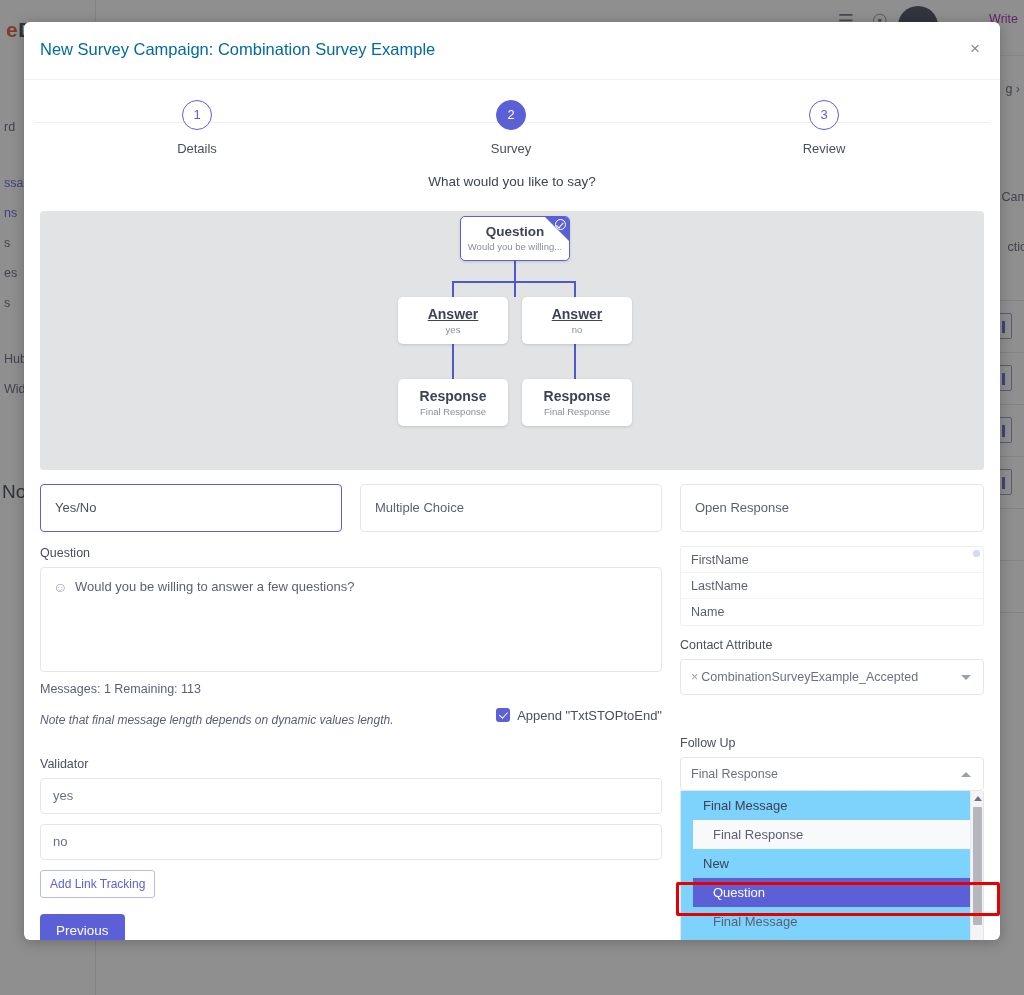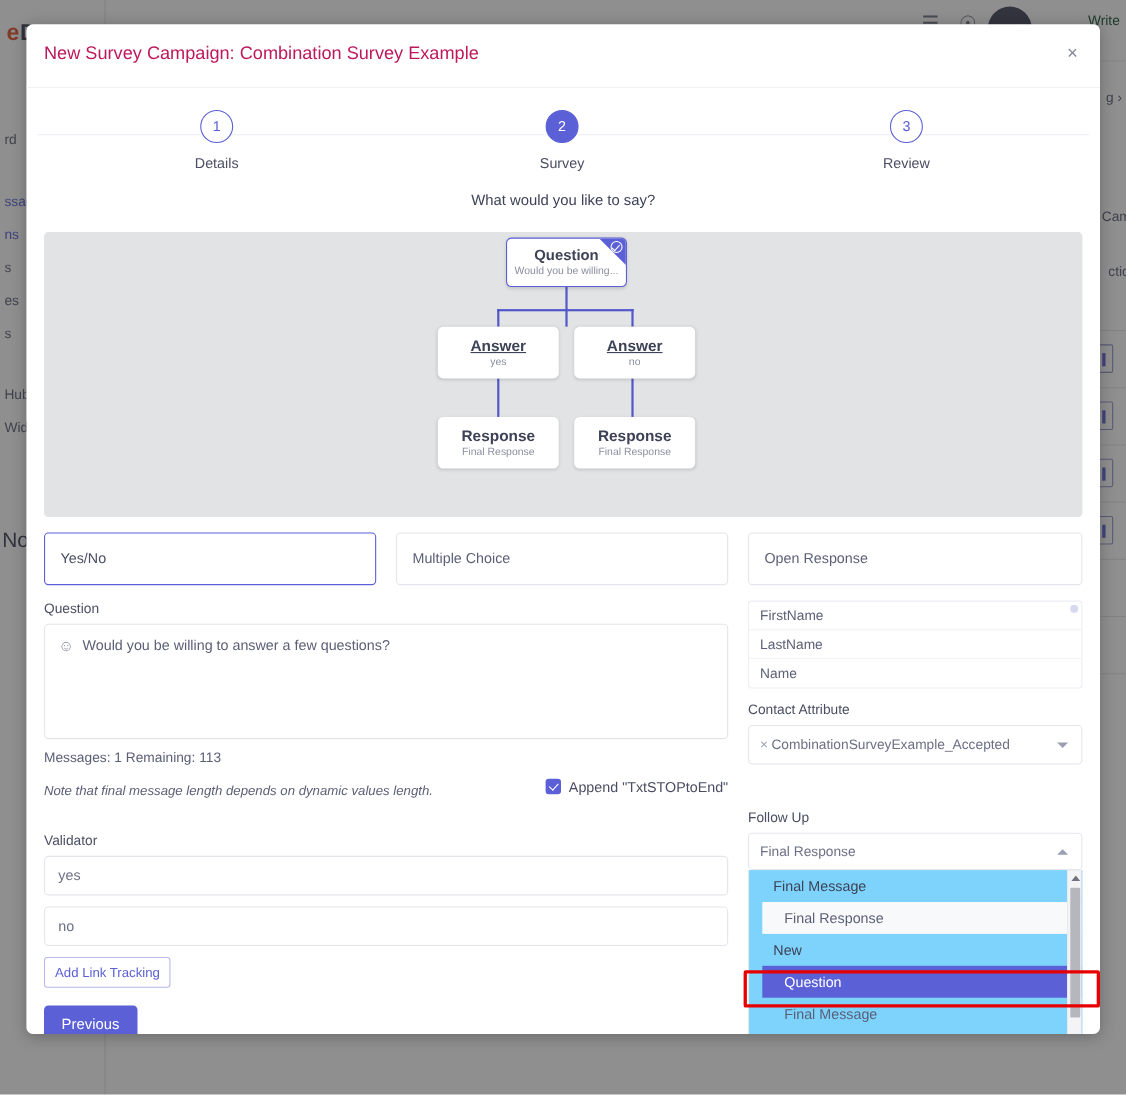--- a/index.html
+++ b/index.html
@@ -42,21 +42,21 @@
   .bg-top-icons {
     position: absolute; right: 118px; top: 10px;
     font-size: 18px; color: #6b6f85; letter-spacing: 18px;
   }
   .bg-avatar {
     position: absolute; right: 86px; top: 6px;
     width: 40px; height: 40px; border-radius: 50%; background: #3d4257;
   }
   .bg-write {
     position: absolute; right: 6px; top: 12px;
-    font-size: 12.5px; color: #14532d; white-space: nowrap;
+    font-size: 12.5px; color: #a21caf; white-space: nowrap;
   }
 
   .bg-breadcrumb {
     position: absolute; right: 4px; top: 82px;
     font-size: 12.5px; color: #5b5f76; white-space: nowrap;
   }
   .bg-btn-create {
     position: absolute; right: -4px; top: 190px;
     font-size: 12.5px; color: #5b5f76; white-space: nowrap;
   }
@@ -99,21 +99,21 @@
     position: absolute; left: 24px; top: 22px; width: 976px; height: 918px;
     background: #ffffff; border-radius: 6px; z-index: 10;
     box-shadow: 0 2px 14px rgba(0,0,0,.25);
     overflow: hidden;
   }
   .modal-head {
     position: relative; height: 58px; border-bottom: 1px solid #eef0f2;
   }
   .modal-title {
     position: absolute; left: 16px; top: 18px;
-    font-size: 16.5px; color: #be185d;
+    font-size: 16.5px; color: #0369a1;
   }
   .modal-close {
     position: absolute; right: 12px; top: 14px;
     width: 26px; height: 26px; font-size: 17px; color: #85899b;
     text-align: center; line-height: 26px; cursor: pointer;
   }
 
   
   .stepper { position: relative; height: 82px; margin-top: 6px; }
   .step-line {

